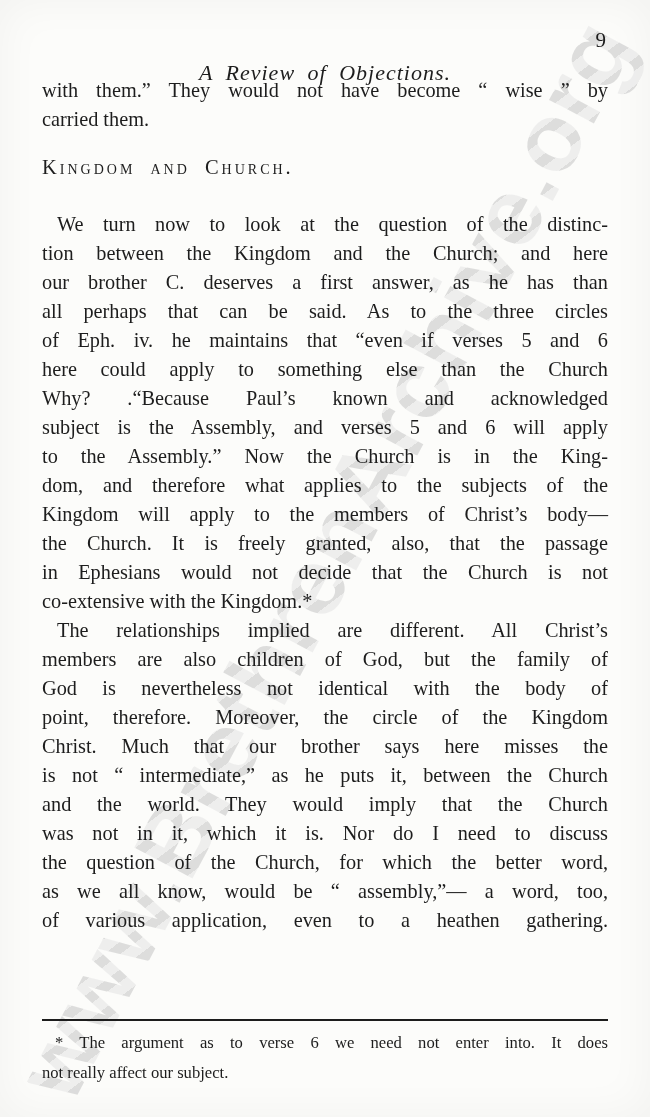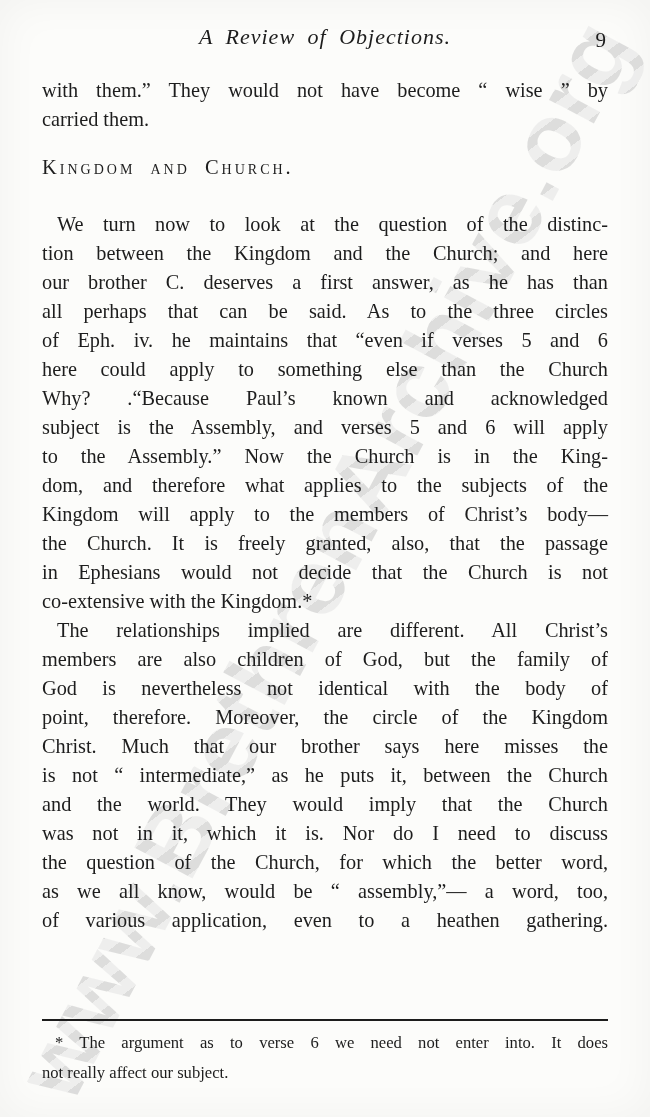--- a/index.html
+++ b/index.html
@@ -22,21 +22,21 @@
   }
   .watermark span{
     background:repeating-linear-gradient(25deg, var(--wm-color) 0 10px, #e6e6e6 10px 22px);
     -webkit-background-clip:text; background-clip:text; color:transparent;
     opacity:0.6;
   }
   
   .header{position:absolute; top:24px; left:0; right:0; height:34px; z-index:1;}
   .title{
     display:block; text-align:center; font-style:italic;
-    font-size:22px; letter-spacing:1px; word-spacing:6px;
+    font-size:22px; letter-spacing:1px; word-spacing:6px;margin-top:36px;
   }
   .pagenum{position:absolute; right:44px; top:4px; font-size:21px; font-style:normal;}
   
   .bodytext{position:absolute; top:76px; left:42px; width:566px; z-index:1;}
   .line{
     font-size:20.3px; line-height:29px;
     text-align:justify; text-align-last:justify;
   }
   .line.end-left{text-align-last:left;}
   .para.indent .line:first-child{text-indent:15px;}

